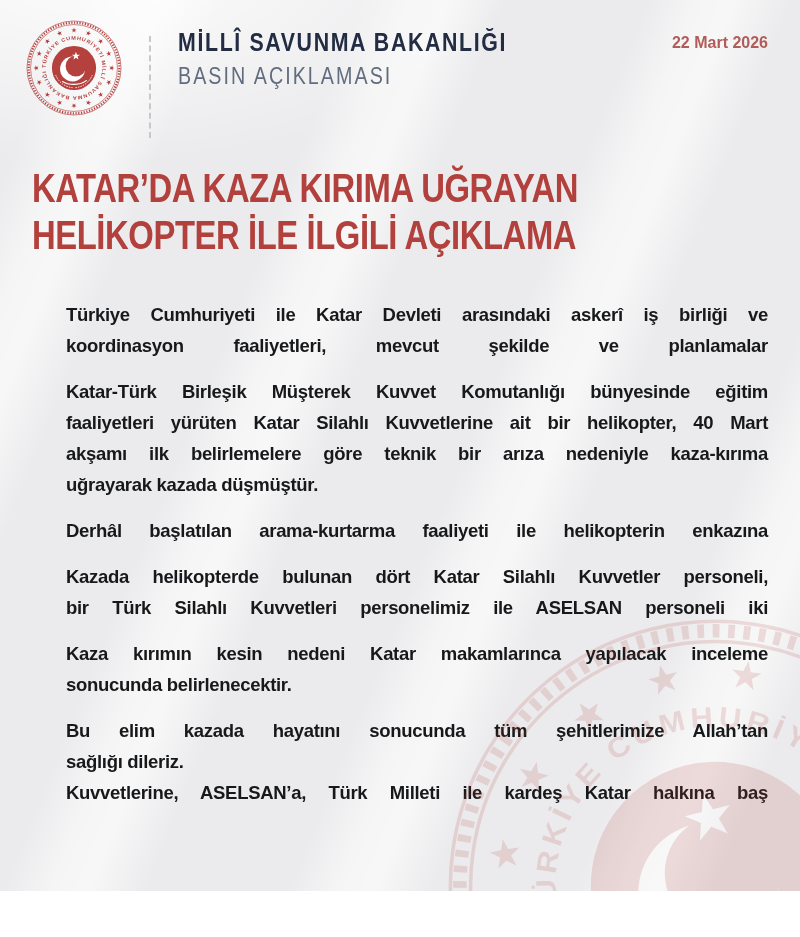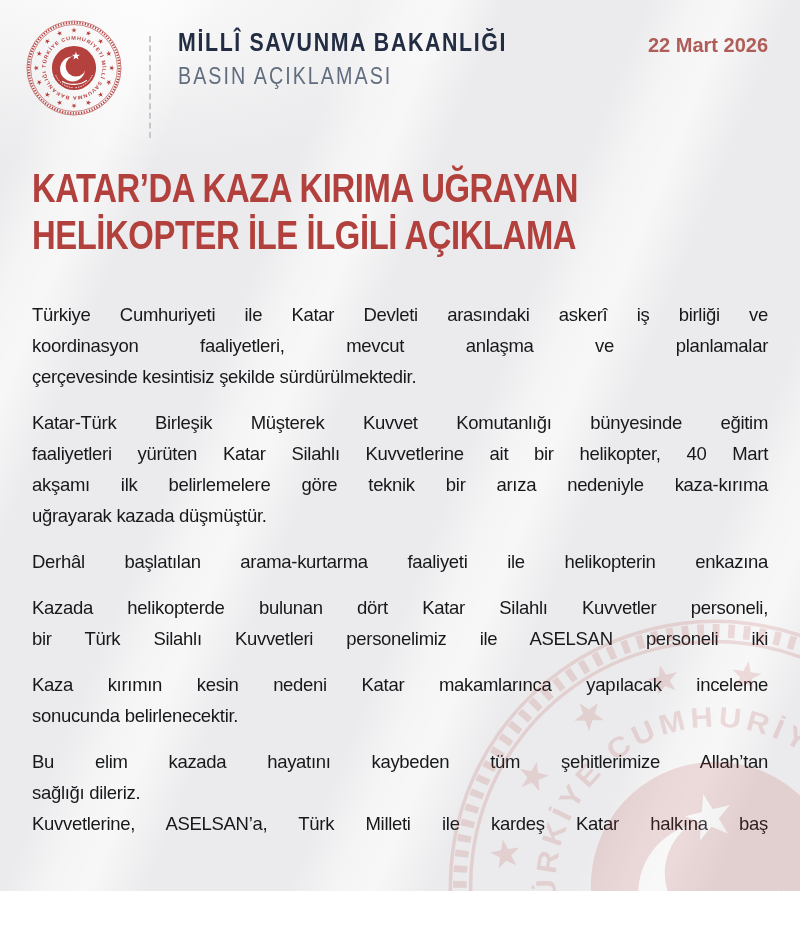--- a/index.html
+++ b/index.html
@@ -16,29 +16,29 @@
   }
   
   .emblem{position:absolute;left:26px;top:20px;width:96px;height:96px;}
   .header-divider{position:absolute;left:149px;top:36px;height:102px;width:0;
     border-left:2px dashed #c7c7cc;}
   .header-text{position:absolute;left:178px;top:26px;transform:scaleX(.82);transform-origin:left top;}
   .ministry-title{font-size:26px;font-weight:600;letter-spacing:2px;color:#222c42;
     line-height:32px;white-space:nowrap;}
   .press-subtitle{font-size:24px;font-weight:400;letter-spacing:2.5px;color:#616d7e;
     line-height:32px;margin-top:2px;white-space:nowrap;}
-  .date{position:absolute;top:34px;right:32px;font-size:20px;font-weight:700;color:#b05c58;}
+  .date{position:absolute;top:34px;right:32px;font-size:16px;font-weight:700;color:#b05c58;}
   
   .headline{position:absolute;left:32px;top:165px;transform:scaleX(.82);transform-origin:left top;
     color:#b2403c;font-weight:700;font-size:40px;line-height:47px;letter-spacing:-.5px;white-space:nowrap;}
   
   .content{position:absolute;left:32px;right:32px;top:299px;color:#17181a;}
   .para{margin:0 0 15px 0;}
-  .bline{font-size:18.5px;font-weight:400;letter-spacing:-.3px;line-height:31px;
-    text-align:justify;text-align-last:justify;white-space:nowrap;}
+  .bline{font-size:18.5px;font-weight:700;letter-spacing:-.3px;line-height:31px;
+    text-align:justify;text-align-last:justify;white-space:nowrap;margin-left:34px;}
   .bline.last{text-align-last:left;}
   
   .watermark{position:absolute;right:-185px;bottom:-265px;width:540px;height:540px;
     opacity:.16;transform:rotate(-14deg);pointer-events:none;}
   .defs-holder{position:absolute;width:0;height:0;overflow:hidden;}
 </style>
 </head>
 <body>
 
 <svg class="defs-holder" aria-hidden="true">
@@ -98,42 +98,41 @@
   <div class="date">22 Mart 2026</div>
 
   <div class="headline">
     <div>KATAR’DA KAZA KIRIMA UĞRAYAN</div>
     <div>HELİKOPTER İLE İLGİLİ AÇIKLAMA</div>
   </div>
 
   <div class="content">
     <div class="para">
       <div class="bline">Türkiye Cumhuriyeti ile Katar Devleti arasındaki askerî iş birliği ve</div>
-      <div class="bline">koordinasyon faaliyetleri, mevcut anlaşma ve planlamalar</div>
-      <div class="bline last">çerçevesinde kesintisiz şekilde sürdürülmektedir.</div>
+      <div class="bline">koordinasyon faaliyetleri, mevcut şekilde ve planlamalar</div>
     </div>
     <div class="para">
       <div class="bline">Katar-Türk Birleşik Müşterek Kuvvet Komutanlığı bünyesinde eğitim</div>
       <div class="bline">faaliyetleri yürüten Katar Silahlı Kuvvetlerine ait bir helikopter, 40 Mart</div>
       <div class="bline">akşamı ilk belirlemelere göre teknik bir arıza nedeniyle kaza-kırıma</div>
       <div class="bline last">uğrayarak kazada düşmüştür.</div>
     </div>
     <div class="para">
       <div class="bline">Derhâl başlatılan arama-kurtarma faaliyeti ile helikopterin enkazına</div>
     </div>
     <div class="para">
       <div class="bline">Kazada helikopterde bulunan dört Katar Silahlı Kuvvetler personeli,</div>
       <div class="bline">bir Türk Silahlı Kuvvetleri personelimiz ile ASELSAN personeli iki</div>
     </div>
     <div class="para">
       <div class="bline">Kaza kırımın kesin nedeni Katar makamlarınca yapılacak inceleme</div>
       <div class="bline last">sonucunda belirlenecektir.</div>
     </div>
     <div class="para">
-      <div class="bline">Bu elim kazada hayatını kaybeden tüm şehitlerimize Allah’tan</div>
+      <div class="bline">Bu elim kazada hayatını sonucunda tüm şehitlerimize Allah’tan</div>
       <div class="bline last">sağlığı dileriz.</div>
       <div class="bline">Kuvvetlerine, ASELSAN’a, Türk Milleti ile kardeş Katar halkına baş</div>
     </div>
   </div>
 
   <svg class="watermark" viewBox="0 0 200 200">
     <use href="#emblem-sym"></use>
   </svg>
 
 </div>

